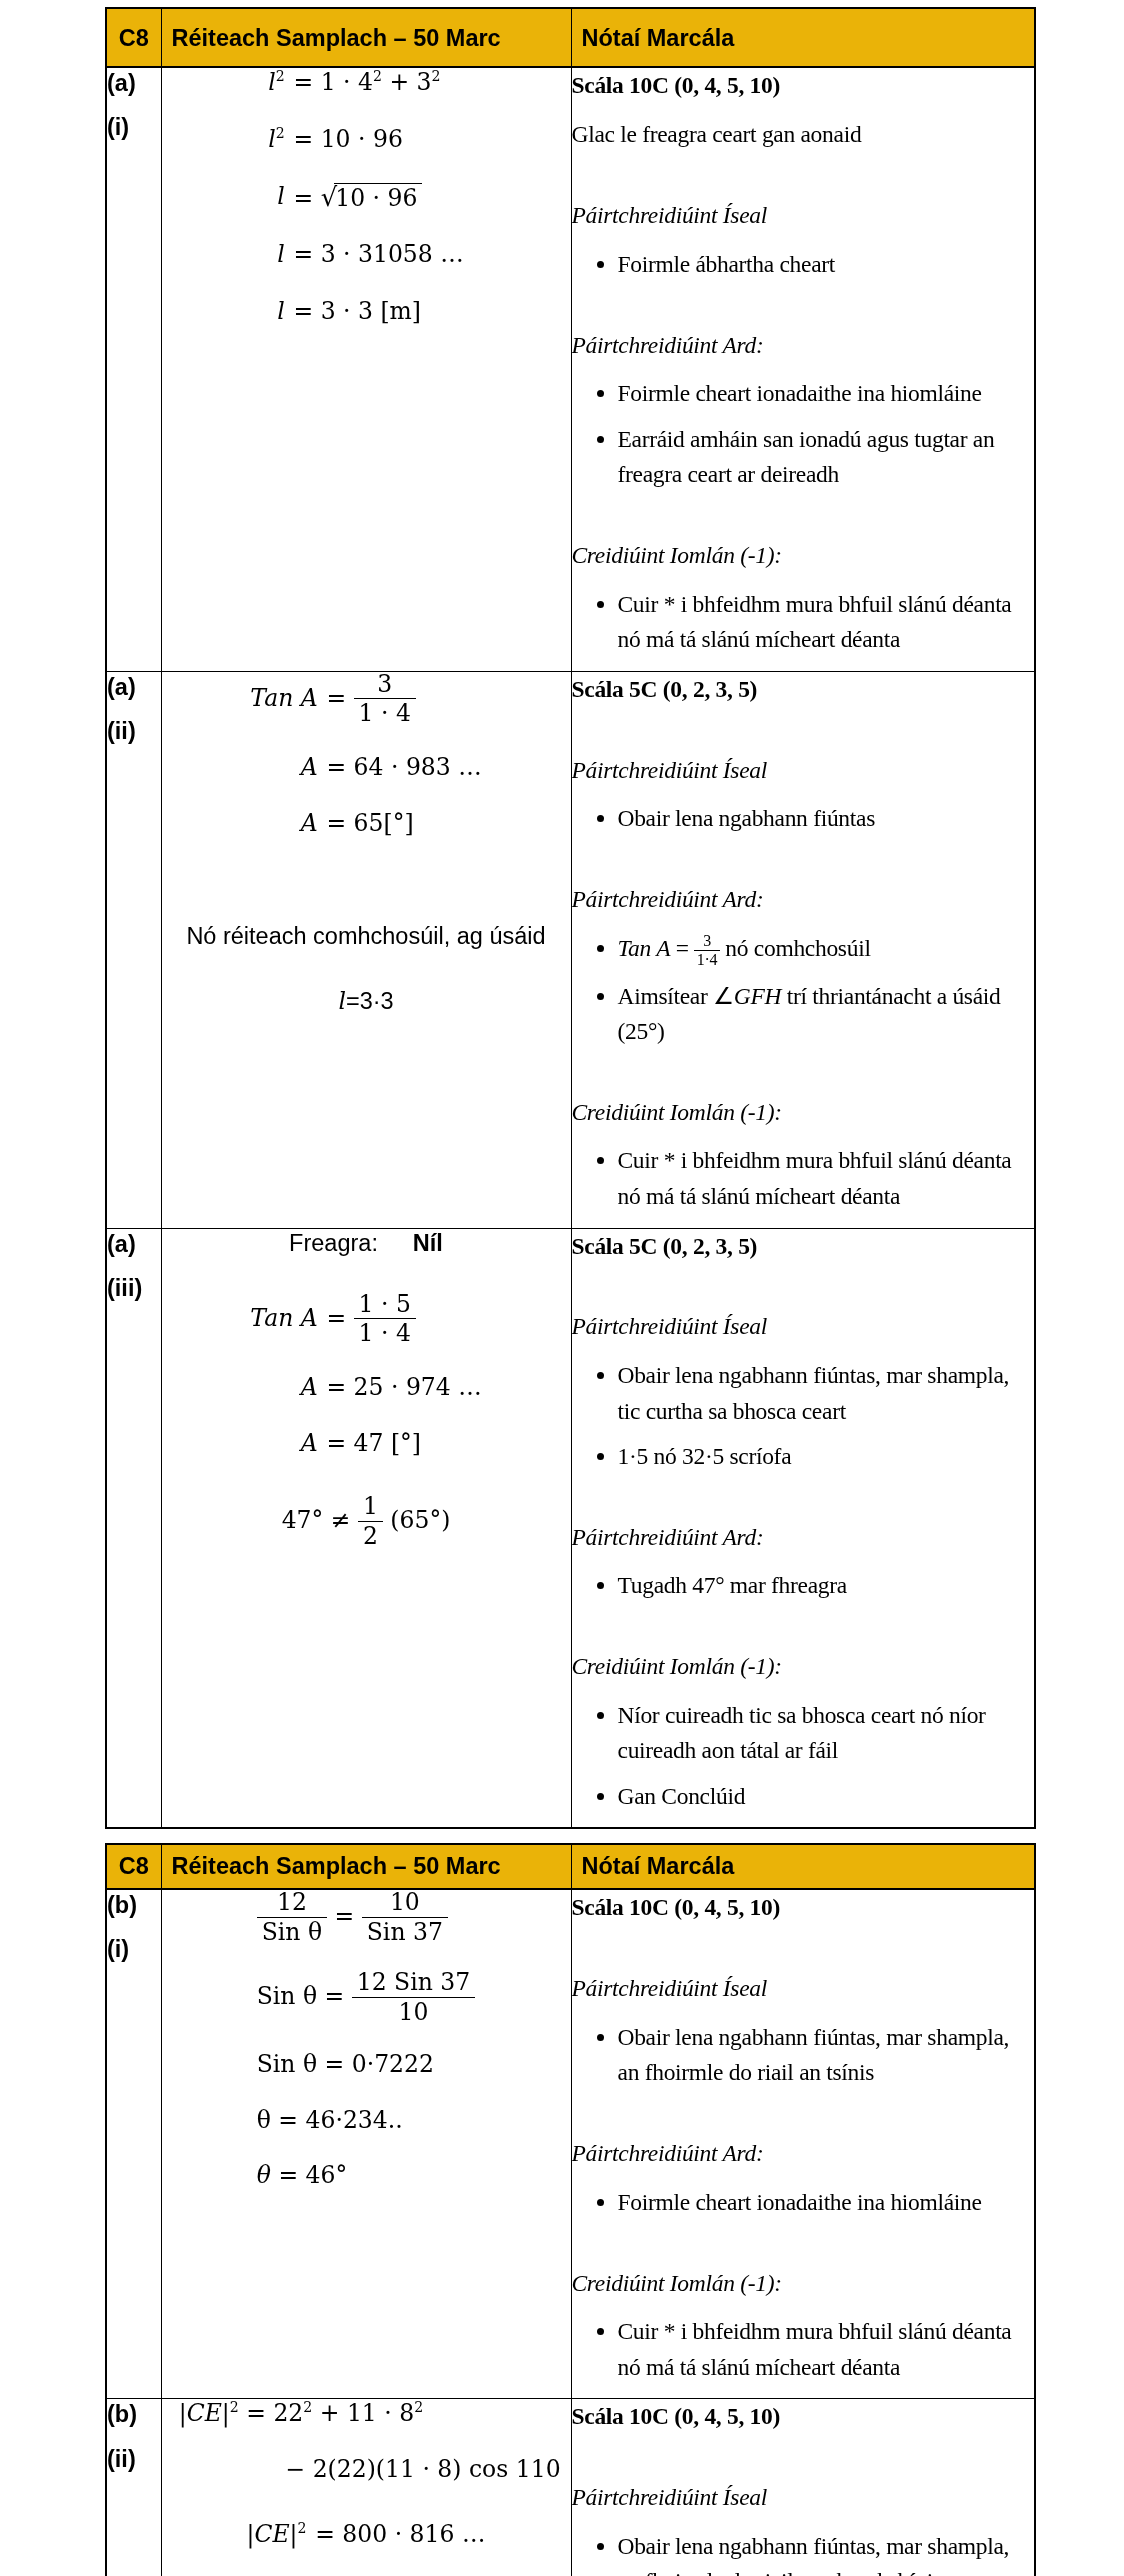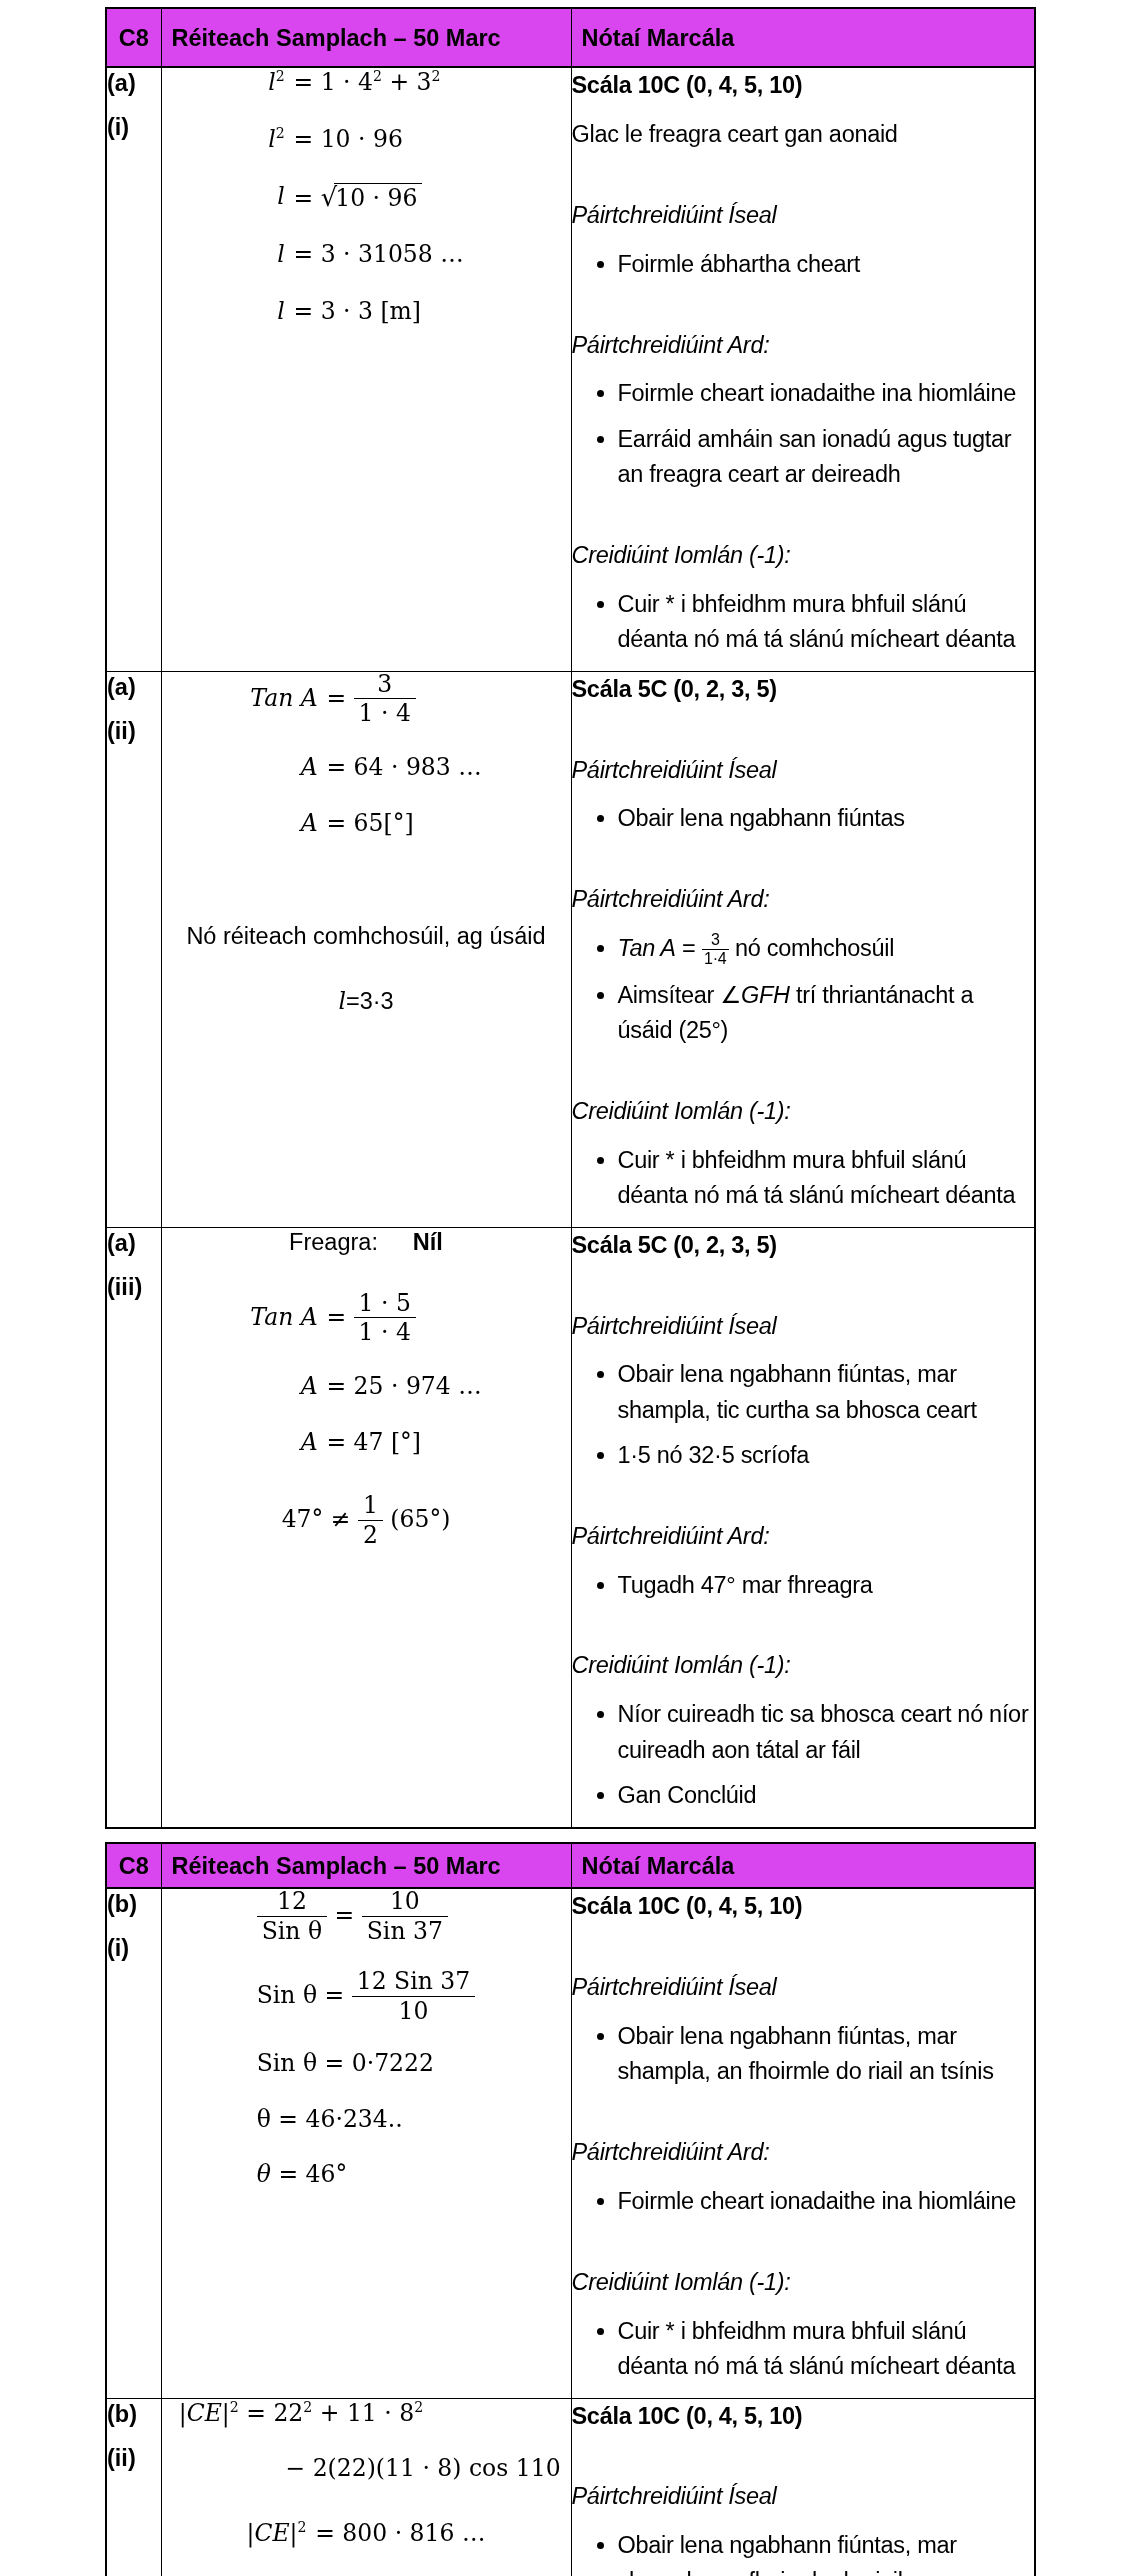--- a/index.html
+++ b/index.html
@@ -5,21 +5,21 @@
   html,body{margin:0;padding:0;background:#ffffff;}
   .page{position:relative;width:1124px;min-height:2576px;background:#ffffff;color:#000;
         font-family:"Liberation Sans",sans-serif;}
   .tables{position:absolute;left:105px;top:7.4px;width:929px;}
 
   table.mtable{border-collapse:collapse;table-layout:fixed;width:929px;border:2.5px solid #000;}
   table.mtable.second{margin-top:13.6px;}
   .mtable col.c1{width:55px;} .mtable col.c2{width:410px;} .mtable col.c3{width:464px;}
   .mtable th,.mtable td{border:1.2px solid #000;vertical-align:top;padding:0;}
 
-  .mtable thead th{background:#d946ef;text-align:left;border-bottom:2.5px solid #000;
+  .mtable thead th{background:#eab308;text-align:left;border-bottom:2.5px solid #000;
         font-weight:bold;font-size:23.5px;line-height:1.2;padding:15px 0 13.6px 10px;}
   .mtable thead th.idcol{text-align:center;padding-left:0;}
   .mtable.second thead th{padding:7.4px 0 7.4px 10px;}
   .mtable.second thead th.idcol{padding-left:0;}
 
   
   .t0r0{height:402px;} .t0r1{height:389px;} .t0r2{height:418px;}
   .t1r0{height:402px;} .t1r1{height:402px;}
 
   
@@ -56,21 +56,21 @@
   .frac .fn{display:block;padding:0 5px 1.9px;line-height:1.05;}
   .frac .fd{display:block;border-top:1.9px solid #000;padding:1.9px 5px 0;line-height:1.05;}
   .sfrac{display:inline-block;vertical-align:middle;text-align:center;font-size:16px;line-height:1;}
   .sfrac .fn{display:block;padding:0 2.5px 0.6px;line-height:1.05;}
   .sfrac .fd{display:block;border-top:1.2px solid #000;padding:0.6px 2.5px 0;line-height:1.05;}
   .sqrt{display:inline-block;white-space:nowrap;text-align:right;}
   .sqrt .rs{font-size:1.1em;}
   .sqrt .rad{display:inline-block;border-top:1.9px solid #000;padding:1.2px 5px 0 1.2px;margin-left:-3.1px;line-height:1.15;}
 
   
-  .notes-cell{font-size:23.5px;line-height:1.5;padding:17.3px 11px 0 16px;letter-spacing:-0.3px;}
+  .notes-cell{font-size:23.5px;line-height:1.5;padding:17.3px 11px 0 16px;letter-spacing:-0.3px;font-family:Liberation Serif, serif;}
   .note-h{font-weight:bold;margin-bottom:13.6px;}
   .note-p{margin-bottom:13.6px;}
   .note-i{font-style:italic;margin-bottom:13.6px;}
   .note-ul{margin:0 0 13.6px;padding-left:46px;list-style:disc;}
   .note-ul li{margin-bottom:10px;}
   .ngap{height:32px;}
 </style>
 </head>
 <body>
 

